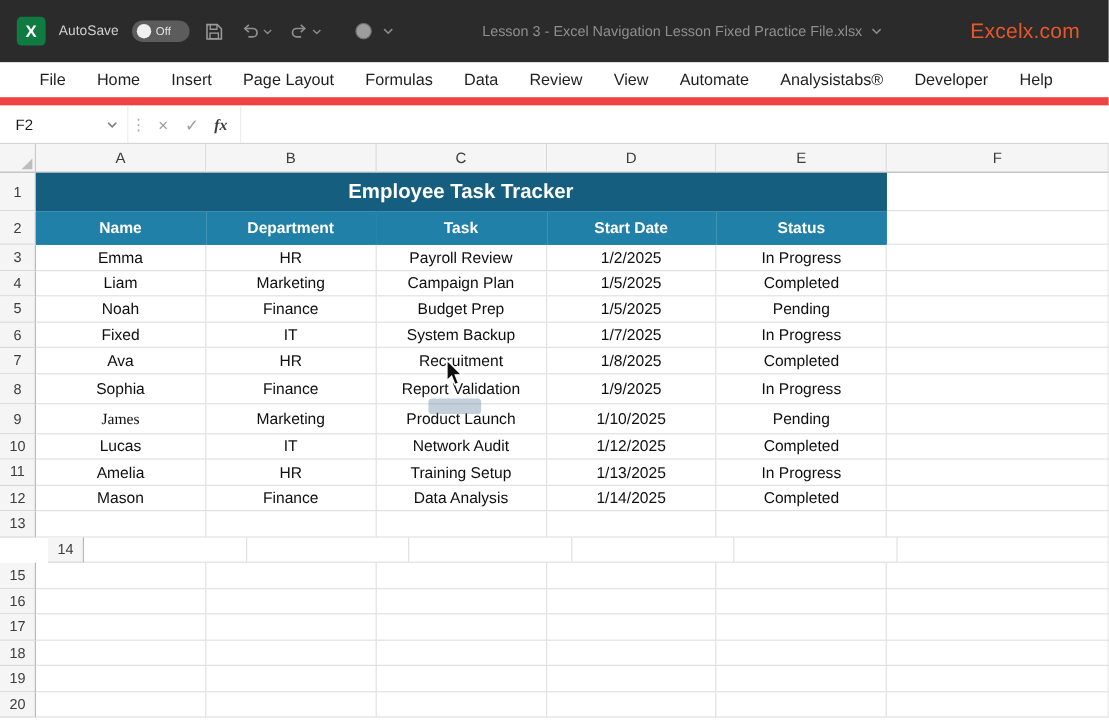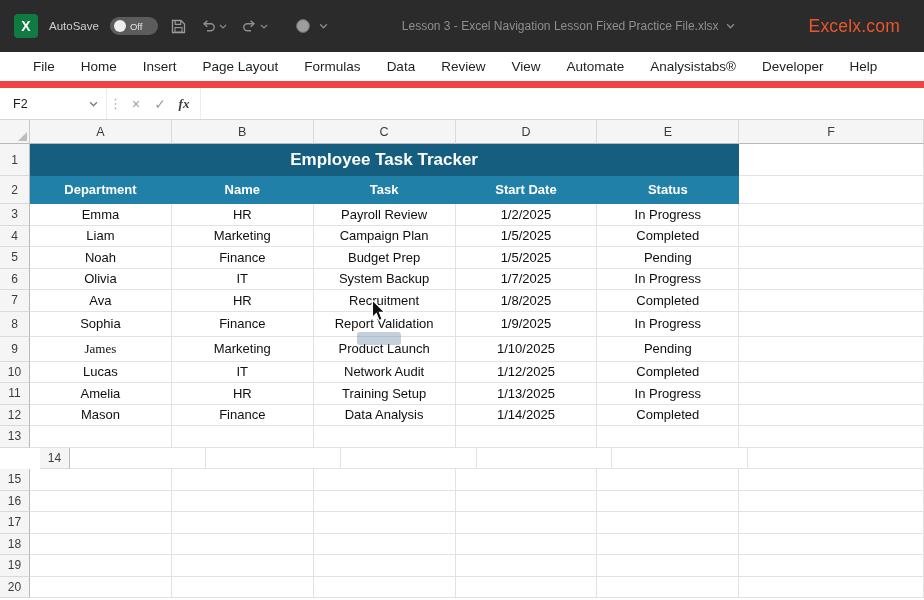--- a/index.html
+++ b/index.html
@@ -163,22 +163,22 @@
         <div class="colhead" style="width: 142px;">E</div>
         <div class="colhead" style="width: 185px;">F</div>
       </div>
       <div class="sheet-row" style="height: 32px;">
         <div class="rowhead">1</div>
         <div class="cell title" style="width: 710px;">Employee Task Tracker</div>
         <div class="cell empty" style="width: 185px;"></div>
       </div>
       <div class="sheet-row" style="height: 28px;">
         <div class="rowhead">2</div>
+        <div class="cell thead" style="width: 142px;">Name</div>
         <div class="cell thead" style="width: 142px;">Department</div>
-        <div class="cell thead" style="width: 142px;">Name</div>
         <div class="cell thead" style="width: 142px;">Task</div>
         <div class="cell thead" style="width: 142px; text-align: right;">Start Date</div>
         <div class="cell thead" style="width: 142px;">Status</div>
         <div class="cell empty" style="width: 185px;"></div>
       </div>
       <div class="sheet-row" style="height: 21.5px;">
         <div class="rowhead">3</div>
         <div class="cell data" style="width: 142px;">Emma</div>
         <div class="cell data" style="width: 142px;">HR</div>
         <div class="cell data" style="width: 142px;">Payroll Review</div>
@@ -199,21 +199,21 @@
         <div class="rowhead">5</div>
         <div class="cell data" style="width: 142px;">Noah</div>
         <div class="cell data" style="width: 142px;">Finance</div>
         <div class="cell data" style="width: 142px;">Budget Prep</div>
         <div class="cell data" style="width: 142px;">1/5/2025</div>
         <div class="cell data" style="width: 142px;">Pending</div>
         <div class="cell empty" style="width: 185px;"></div>
       </div>
       <div class="sheet-row" style="height: 21.5px;">
         <div class="rowhead">6</div>
-        <div class="cell data" style="width: 142px;">Olivia</div>
+        <div class="cell data" style="width: 142px;">Fixed</div>
         <div class="cell data" style="width: 142px;">IT</div>
         <div class="cell data" style="width: 142px;">System Backup</div>
         <div class="cell data" style="width: 142px;">1/7/2025</div>
         <div class="cell data" style="width: 142px;">In Progress</div>
         <div class="cell empty" style="width: 185px;"></div>
       </div>
       <div class="sheet-row" style="height: 21.5px;">
         <div class="rowhead">7</div>
         <div class="cell data" style="width: 142px;">Ava</div>
         <div class="cell data" style="width: 142px;">HR</div>

